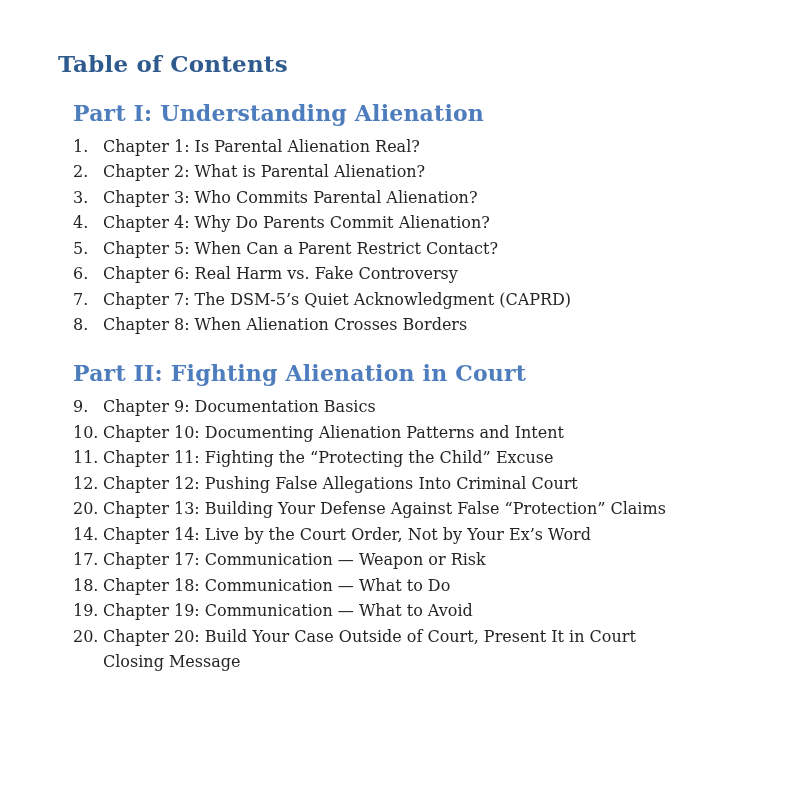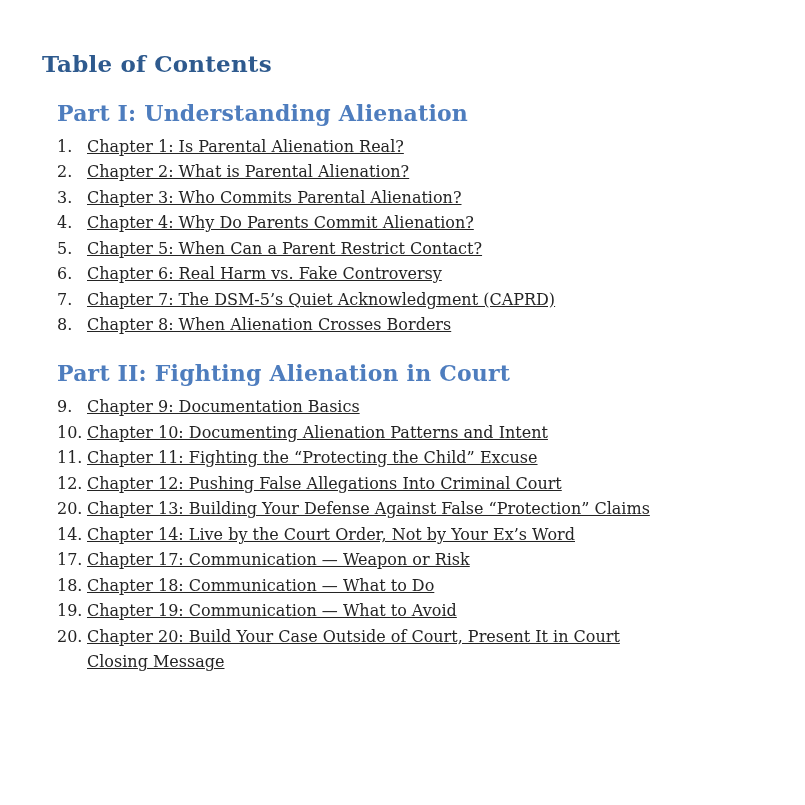--- a/index.html
+++ b/index.html
@@ -15,21 +15,21 @@
   }
   body {
     width: 805px;
     height: 805px;
     background: var(--page-bg);
     font-family: "DejaVu Serif", "Liberation Serif", serif;
     color: var(--body-text);
     overflow: hidden;
   }
   .page {
-    padding: 50px 40px 0 42px;
+    padding: 50px 40px 0 58px;
   }
   .doc-title {
     font-size: 23px;
     font-weight: bold;
     color: var(--title-blue);
     margin: 0;
     line-height: 1.2;
     letter-spacing: 0.2px;
   }
   .toc-section { margin: 15px; }
@@ -49,21 +49,20 @@
     font-size: 16px;
   }
   .toc-num {
     flex: 0 0 30px;
     width: 30px;
     text-align: left;
   }
   .toc-label {
     flex: 1 1 auto;
     white-space: nowrap;
-    text-decoration: underline;
   }
 </style>
 </head>
 <body>
 
 <div class="page">
 
   <h1 class="doc-title">Table of Contents</h1>
 
   <section class="toc-section">

